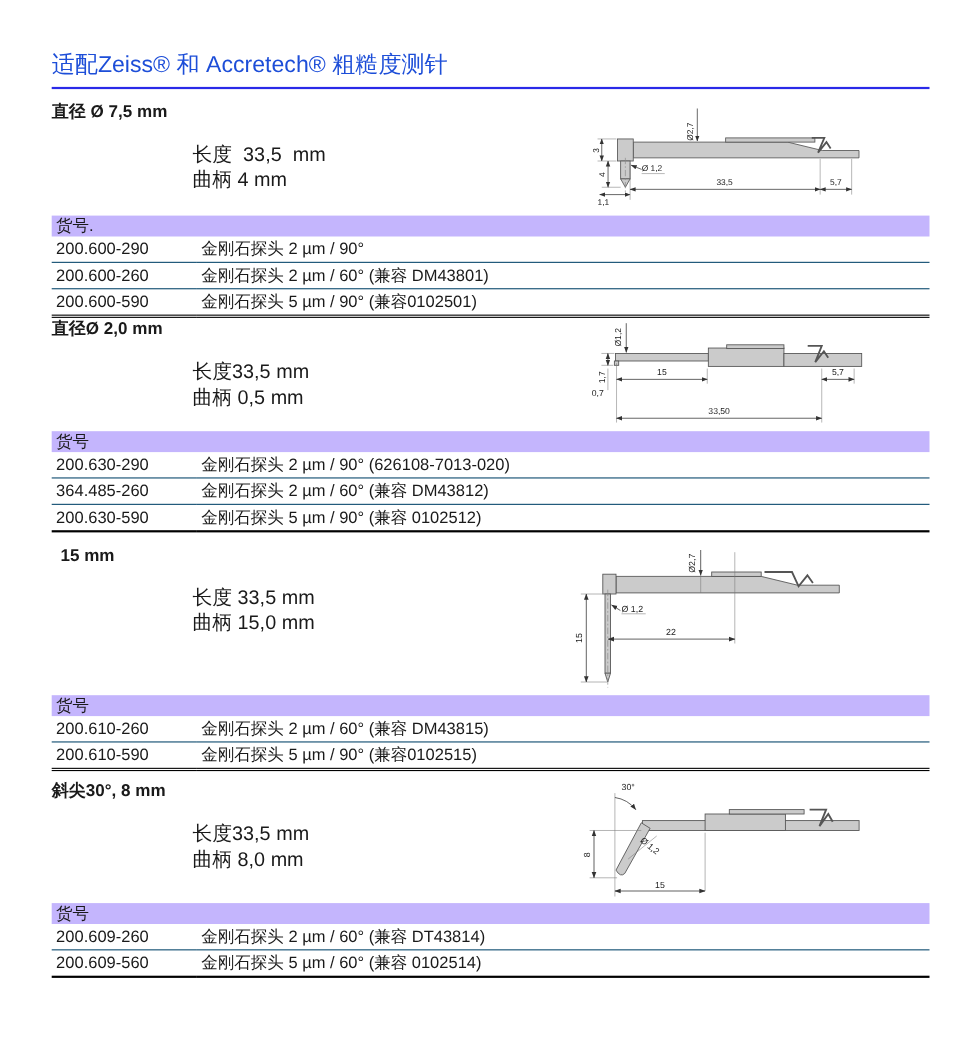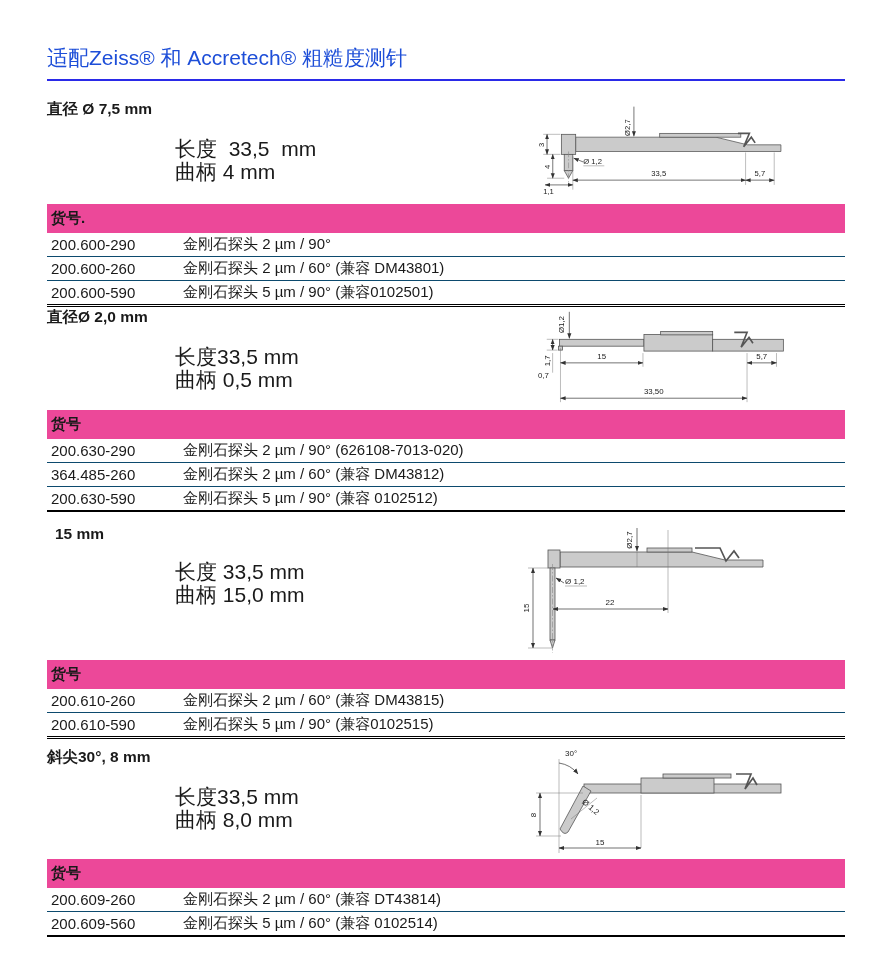--- a/index.html
+++ b/index.html
@@ -1,35 +1,35 @@
 <!DOCTYPE html>
 <html><head>
 <meta charset="utf-8">
 <style>
   html,body{margin:0;padding:0;background:#fff;}
   body{width:881px;height:955px;font-family:"Liberation Sans","DejaVu Sans",sans-serif;color:#1a1a1a;overflow:hidden;}
   .page{padding:44px 36px 0 47px;}
   .title{font-size:21px;font-weight:400;color:#1d4ed8;margin:0;padding-bottom:7px;border-bottom:2px solid #2a2ae8;}
   .sec{position:relative;}
   .sec-top{position:relative;}
-  .s1 .sec-top{height:105px;margin-top:18px;}
+  .s1 .sec-top{height:105px;margin-top:10px;}
   .s2 .sec-top{height:103px;margin-top:0;}
   .s3 .sec-top{height:135px;margin-top:13px;}
   .s4 .sec-top{height:112px;margin-top:8px;}
   .sec-head{font-size:15.5px;font-weight:bold;margin:0;}
   .s3 .sec-head{padding-left:8px;}
-  .specs{margin:17px 0 0 128px;font-size:21px;line-height:23px;}
+  .specs{margin:17px 0 0 128px;font-size:18px;line-height:23px;}
   .spec-line{white-space:pre-wrap;}
   .drawing{position:absolute;}
   .s1 .drawing{left:483px;top:0;}
   .s2 .drawing{left:483px;top:-5px;}
   .s3 .drawing{left:453px;top:-5px;}
   .s4 .drawing{left:464px;top:-6px;}
   table{width:100%;border-collapse:collapse;font-size:15px;}
-  th.hdr{background:#ec4899;text-align:left;font-weight:bold;font-size:15px;padding:5px 4px;height:19px;}
+  th.hdr{background:#c4b5fd;text-align:left;font-weight:normal;font-size:15px;padding:0 4px;height:19px;}
   td{padding:2px 4px;height:19px;vertical-align:middle;}
   td.part{width:124px;}
   tbody tr + tr td{border-top:1px solid #0c4a6e;}
   table.dbl{border-bottom:3px double #000;}
   table.thick{border-bottom:2px solid #000;}
   
   svg text{font-family:"Liberation Sans","DejaVu Sans",sans-serif;font-size:8px;fill:#222;}
   .body-fill{fill:#cbcbcb;stroke:#555;stroke-width:.8;}
   .dim{stroke:#333;stroke-width:.7;fill:none;}
   .thin{stroke:#777;stroke-width:.5;fill:none;}

